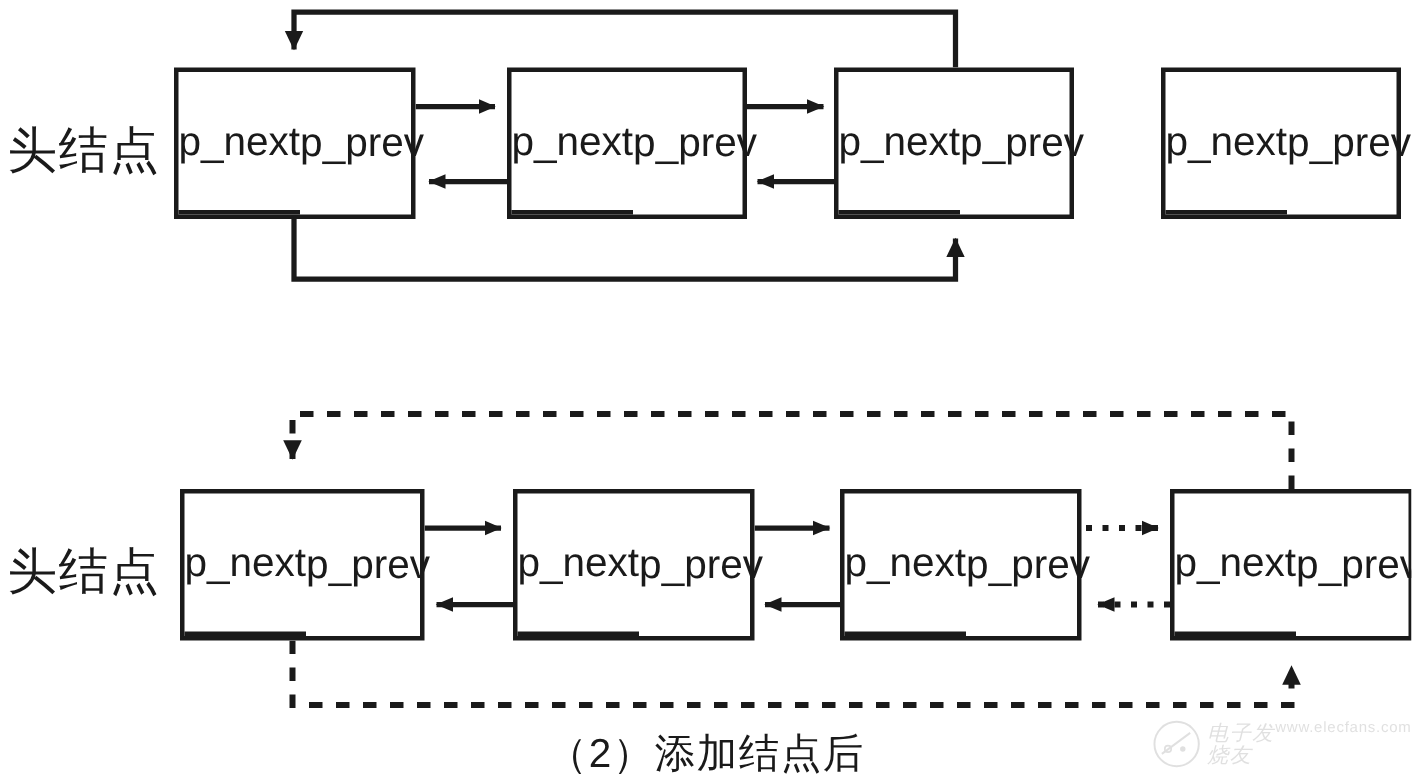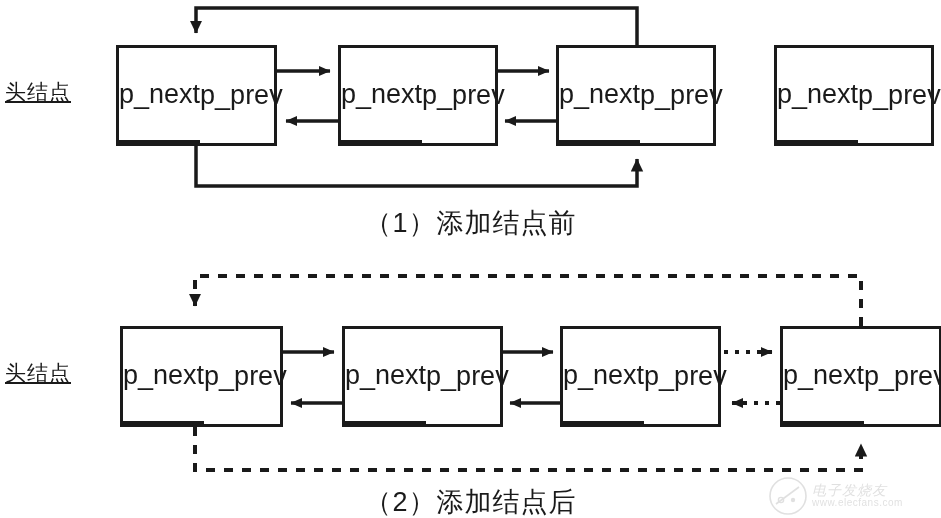--- a/index.html
+++ b/index.html
@@ -41,25 +41,24 @@
     color: #1a1a1a;
     letter-spacing: 0px;
     line-height: 1;
     box-sizing: border-box;
   }
   .node-cell.top {
     border-bottom: 3px solid #1a1a1a;
   }
   .side-label {
     position: absolute;
-    font-size: 21px;
+    font-size: 33px;
     color: #1a1a1a;
     white-space: nowrap;
     letter-spacing: 1px;
-    text-decoration: underline;
   }
   .caption {
     position: absolute;
     width: 941px;
     left: 0;
     text-align: center;
     font-size: 27px;
     color: #1a1a1a;
     white-space: nowrap;
     letter-spacing: 1px;
@@ -67,21 +66,21 @@
   .watermark {
     position: absolute;
     opacity: 0.30;
     display: flex;
     align-items: center;
     gap: 4px;
     pointer-events: none;
   }
   .wm-text {
     display: flex;
-    flex-direction: column;
+    flex-direction: row;
     line-height: 1.05;
     color: #9a9a9a;
   }
   .wm-cn {
     font-size: 14px;
     font-style: italic;
     letter-spacing: 1px;
   }
   .wm-url {
     font-size: 10px;
@@ -169,21 +168,20 @@
   <div class="node-box" style="left:556px; top:45px; width:160px; height:101px;">
     <div class="node-cell top">p_next</div>
     <div class="node-cell">p_prev</div>
   </div>
 
   <div class="node-box" style="left:774px; top:45px; width:160px; height:101px;">
     <div class="node-cell top">p_next</div>
     <div class="node-cell">p_prev</div>
   </div>
 
-  <div class="caption" style="top:205px;">（1）添加结点前</div>
 
   <div class="side-label" style="left:5px; top:359px;">头结点</div>
 
   <div class="node-box" style="left:120px; top:326px; width:163px; height:101px;">
     <div class="node-cell top">p_next</div>
     <div class="node-cell">p_prev</div>
   </div>
 
   <div class="node-box" style="left:342px; top:326px; width:161px; height:101px;">
     <div class="node-cell top">p_next</div>

